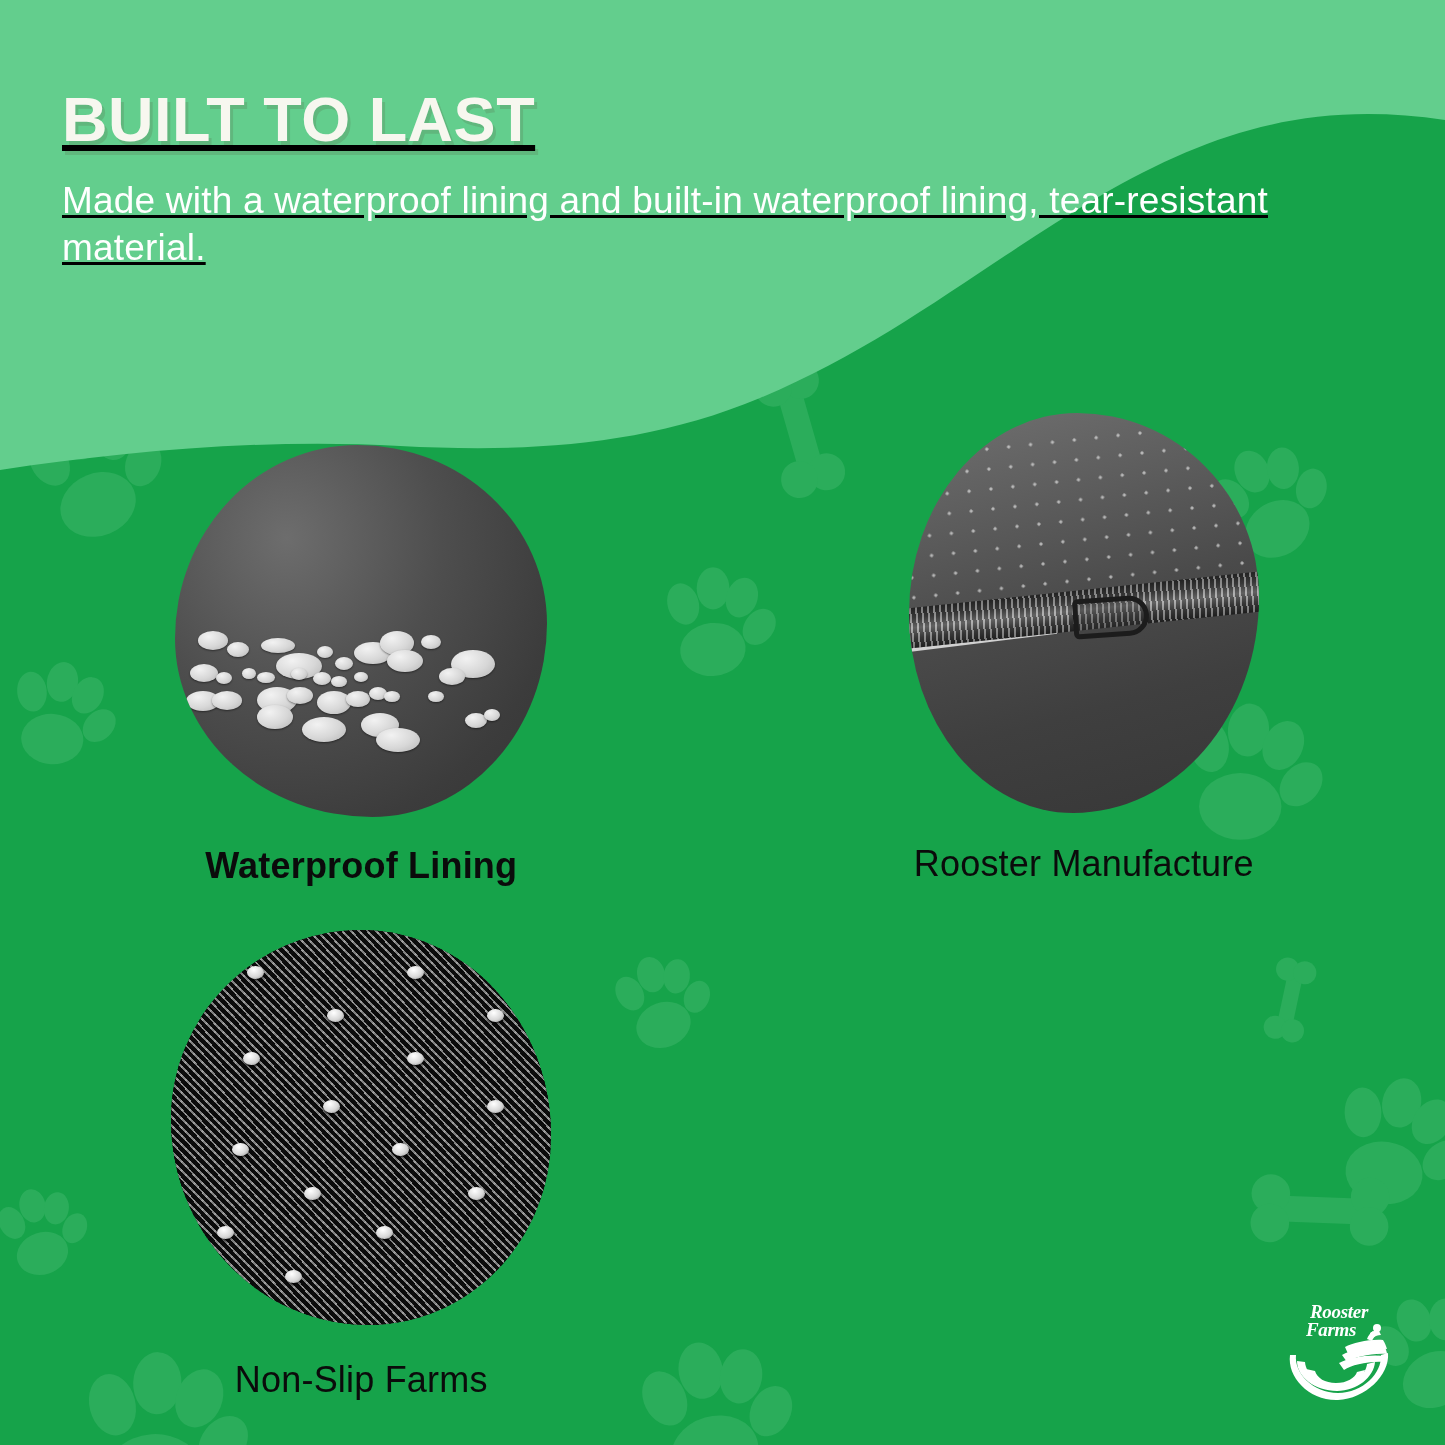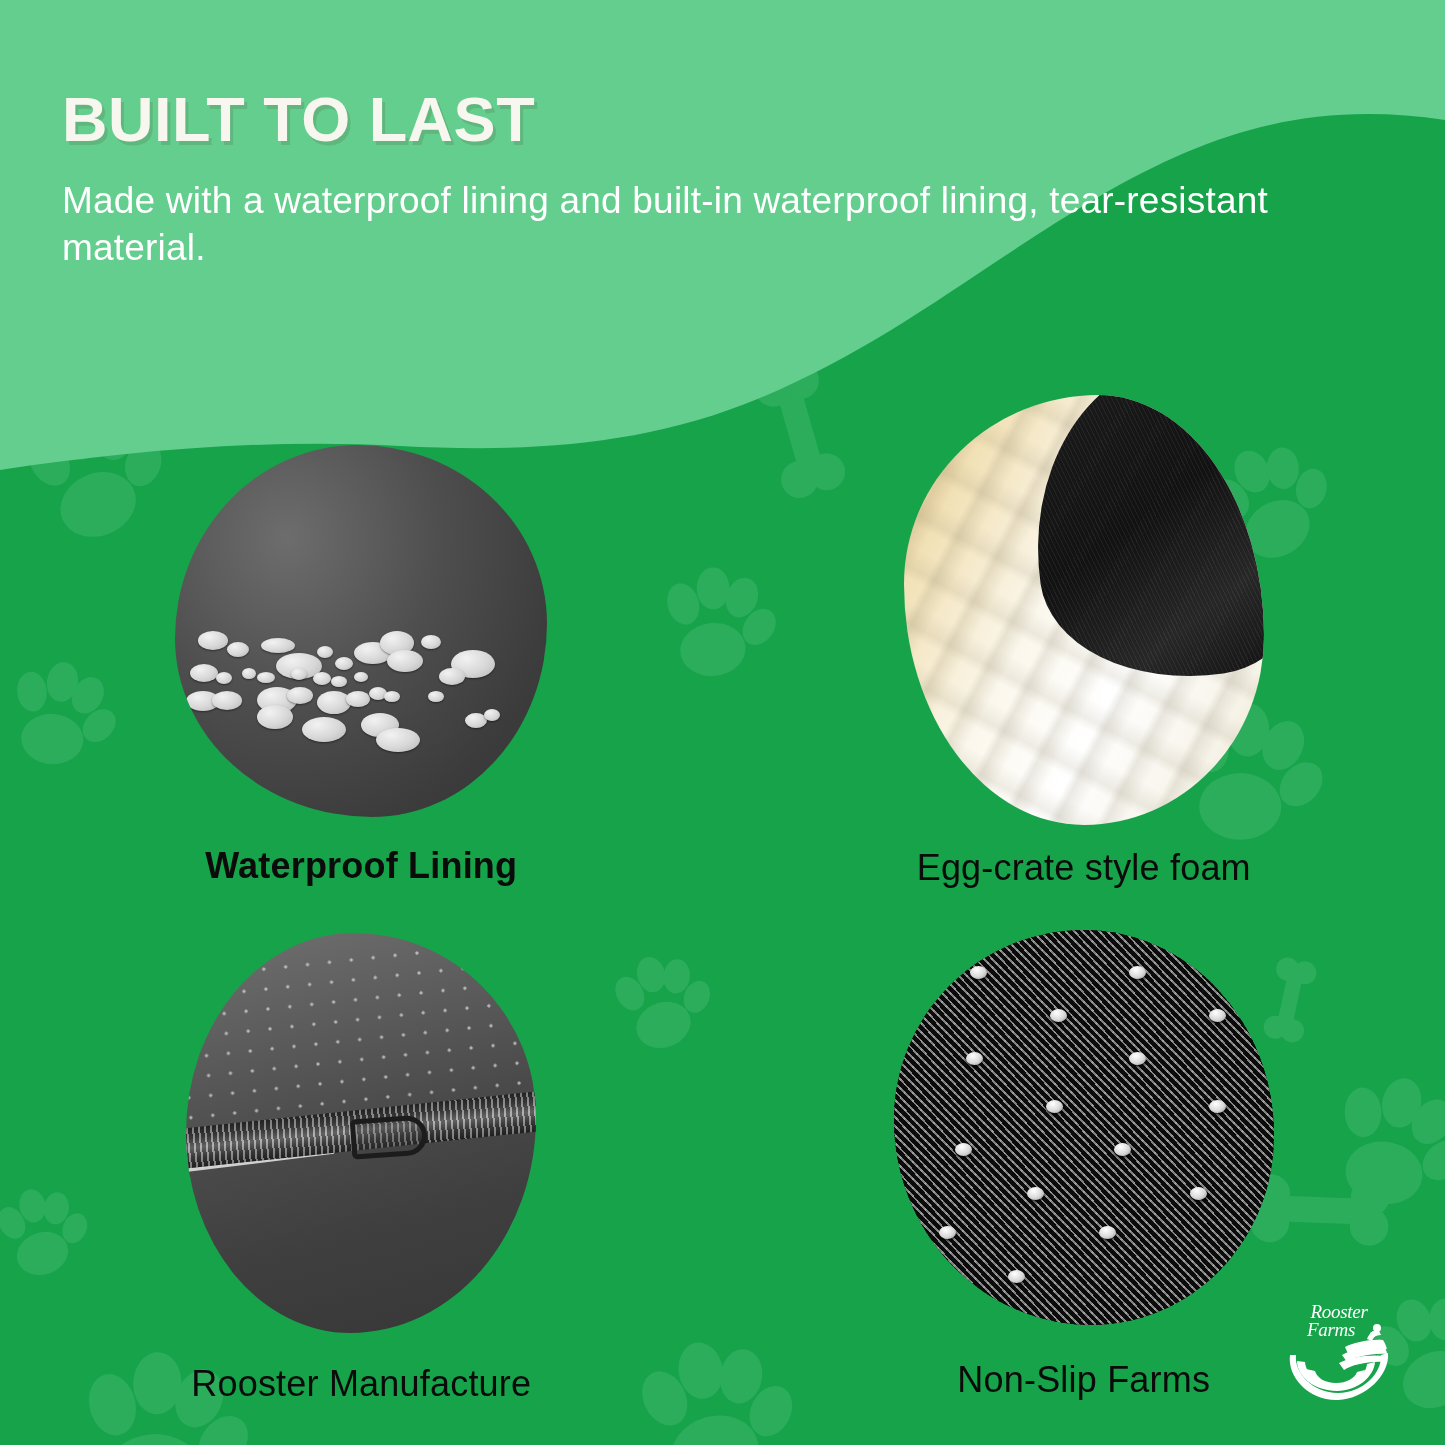--- a/index.html
+++ b/index.html
@@ -28,20 +28,21 @@
     top:0; left:0;
     width:1445px; height:480px;
     z-index:2;
   }
   #header-content {
     position:absolute;
     top:0; left:0;
     width:1445px; height:330px;
     z-index:3;
     padding:88px 60px 0 62px;
+    text-decoration:underline;
   }
   #headline {
     font-size:63px;
     font-weight:bold;
     letter-spacing:0.5px;
     color:#f7f7ef;
     line-height:1;
     text-shadow:3px 4px 0 rgba(90,130,90,0.30);
   }
   #subhead {
@@ -203,21 +204,21 @@
     width:132px; height:104px;
     z-index:6;
     display:flex; flex-direction:column; align-items:center;
   }
   #logo-text {
     position:absolute;
     top:0; left:0; width:132px;
     color:#ffffff;
     font-family:"Liberation Serif", serif;
     font-style:italic;
-    font-weight:normal;
+    font-weight:bold;
     font-size:19px;
     line-height:0.96;
     text-align:center;
     letter-spacing:-0.3px;
     z-index:2;
   }
   #logo-text .l2 { display:block; margin-left:-16px; }
 </style>
 </head>
 <body>
@@ -312,30 +313,20 @@
           <div class="droplet" style="left:34%; top:73%; width:44px; height:25px;"></div>
           <div class="droplet" style="left:50%; top:72%; width:38px; height:24px;"></div>
           <div class="droplet" style="left:54%; top:76%; width:44px; height:24px;"></div>
           <div class="droplet" style="left:78%; top:72%; width:22px; height:15px;"></div>
           <div class="droplet" style="left:83%; top:71%; width:16px; height:12px;"></div>
         </div>
       </div>
       <div class="caption">Waterproof Lining</div>
     </div>
 
-    <div class="feature f2">
-      <div class="blob-wrap">
-        <div class="blob shape-b">
-          <div class="img-foam"></div>
-          <div class="foam-waves"></div>
-          <div class="foam-fabric"></div>
-        </div>
-      </div>
-      <div class="caption">Egg-crate style foam</div>
-    </div>
 
     <div class="feature f3">
       <div class="blob-wrap">
         <div class="blob shape-c">
           <div class="img-zipper"></div>
           <div class="zip-dots"></div>
           <div class="zip-gap"></div>
           <div class="zip-track">
             <div class="zip-teeth"></div>
           </div>

